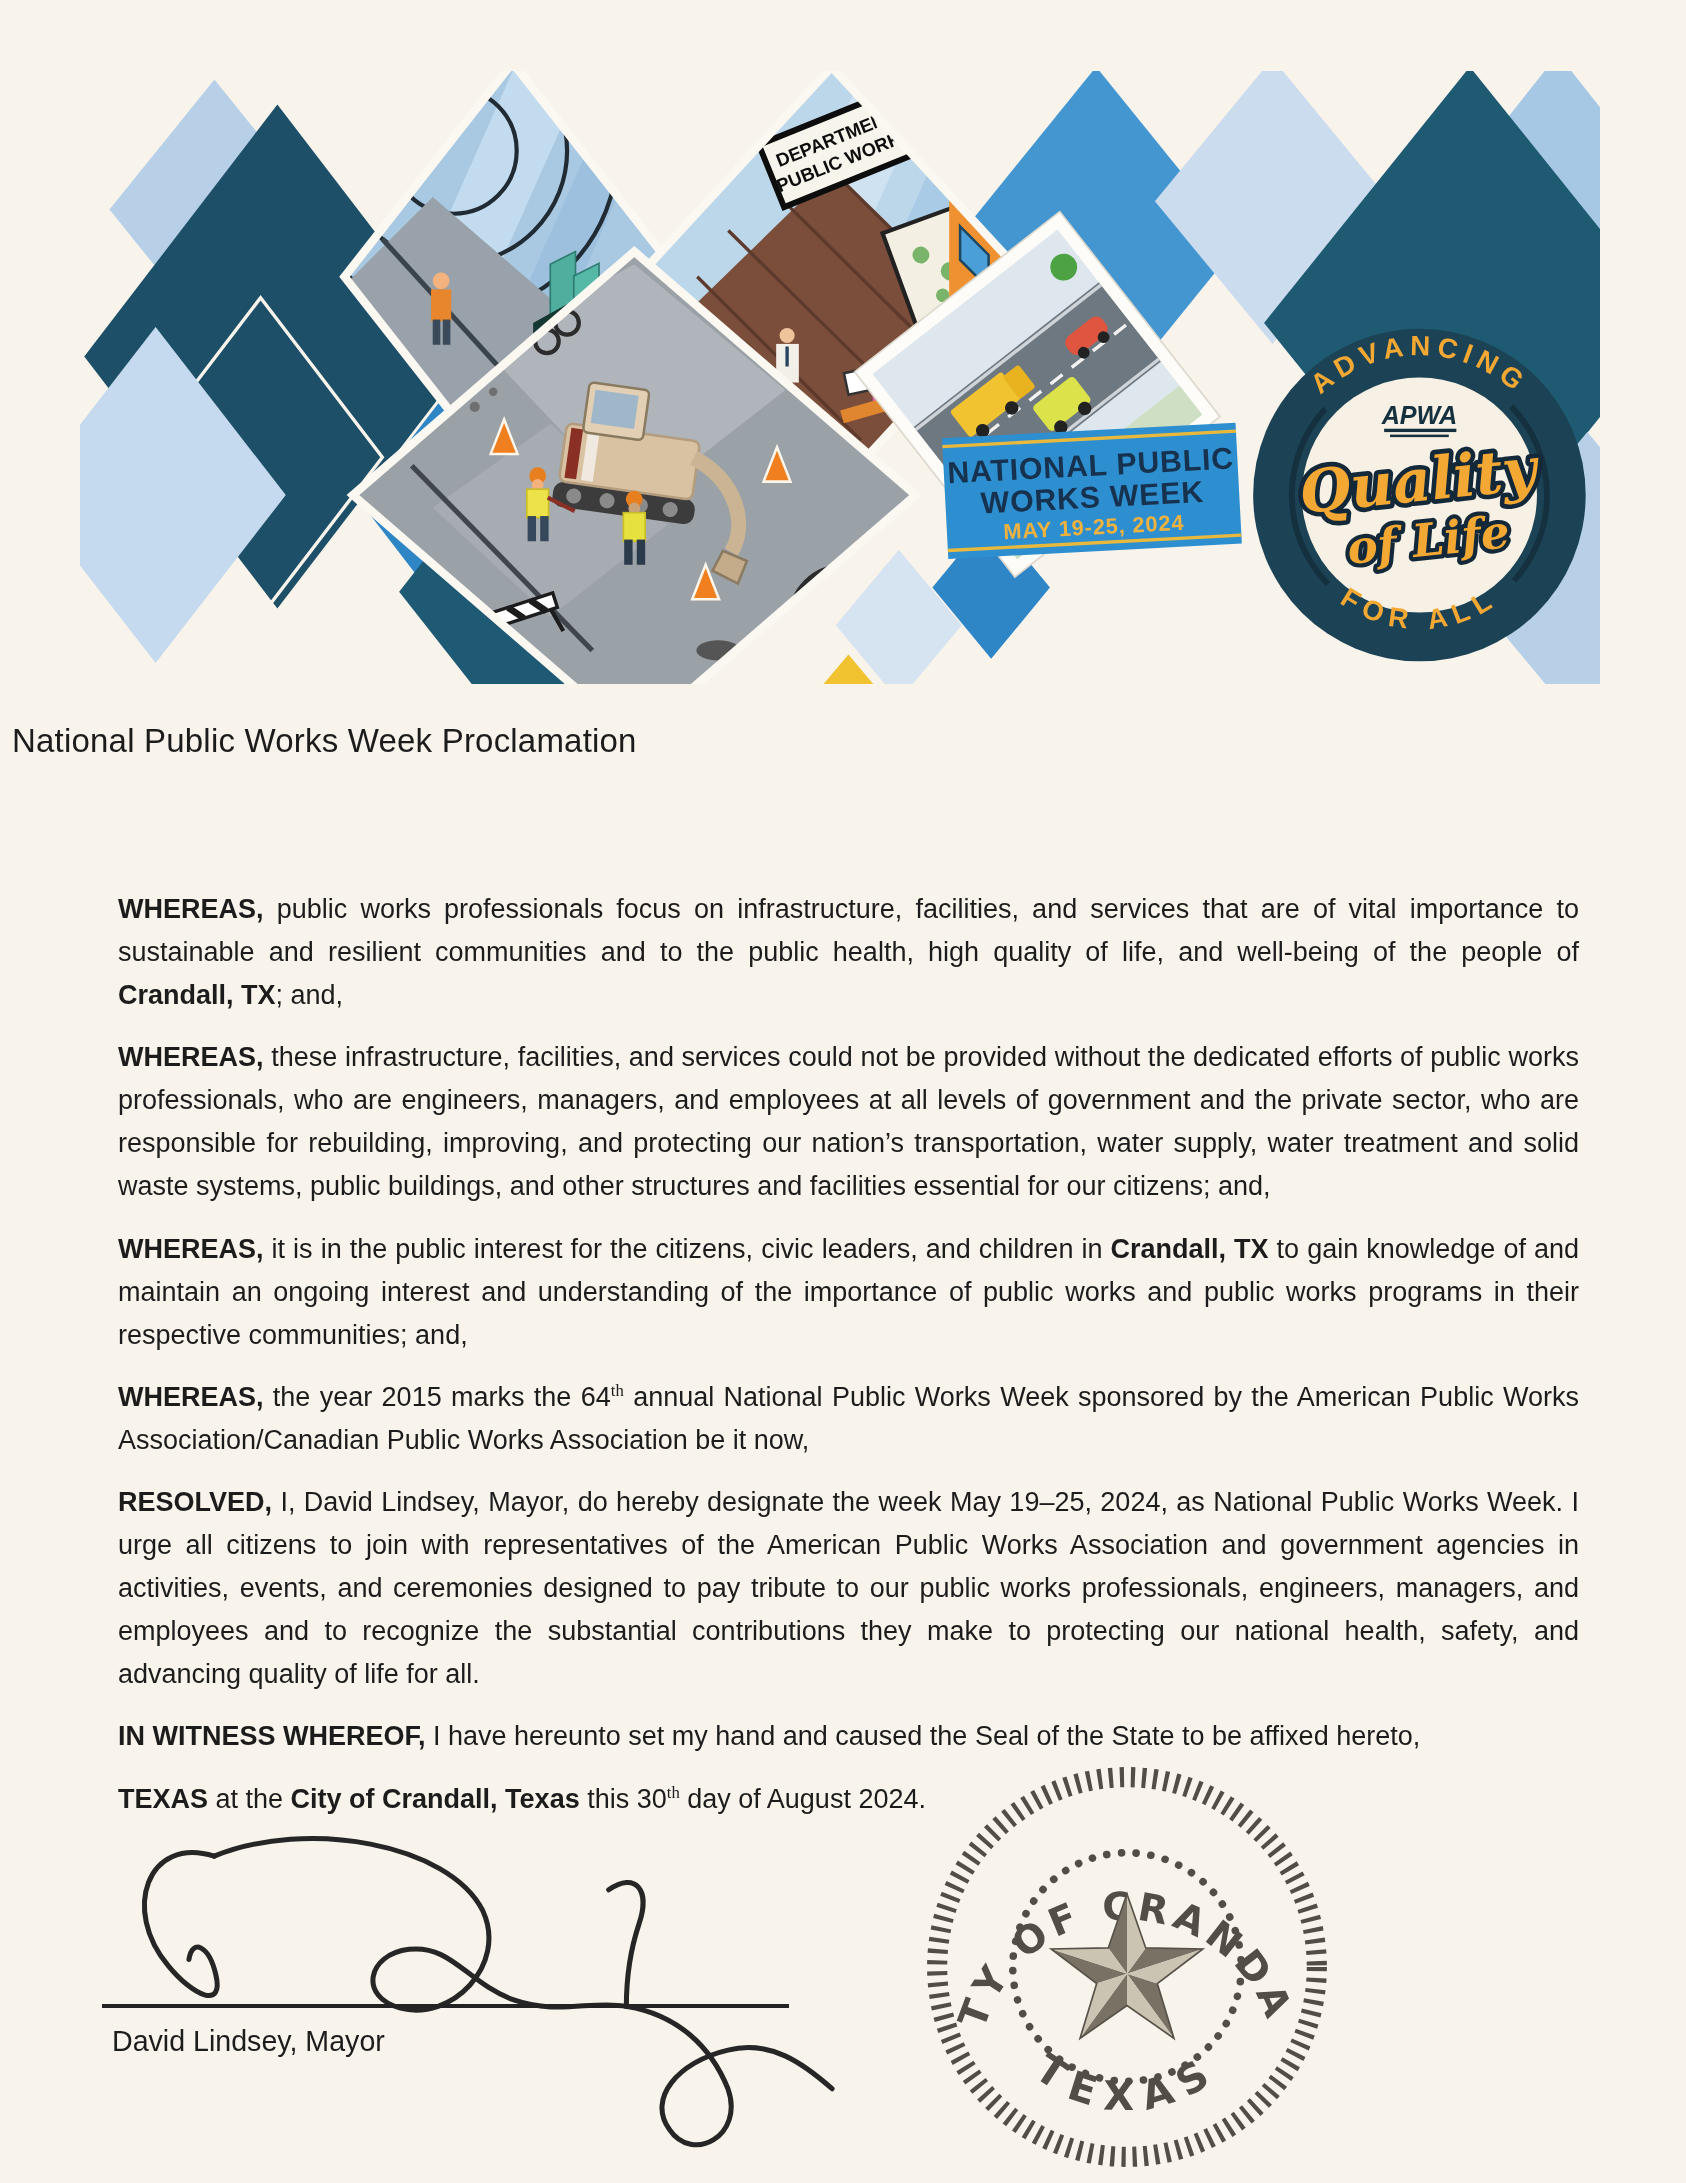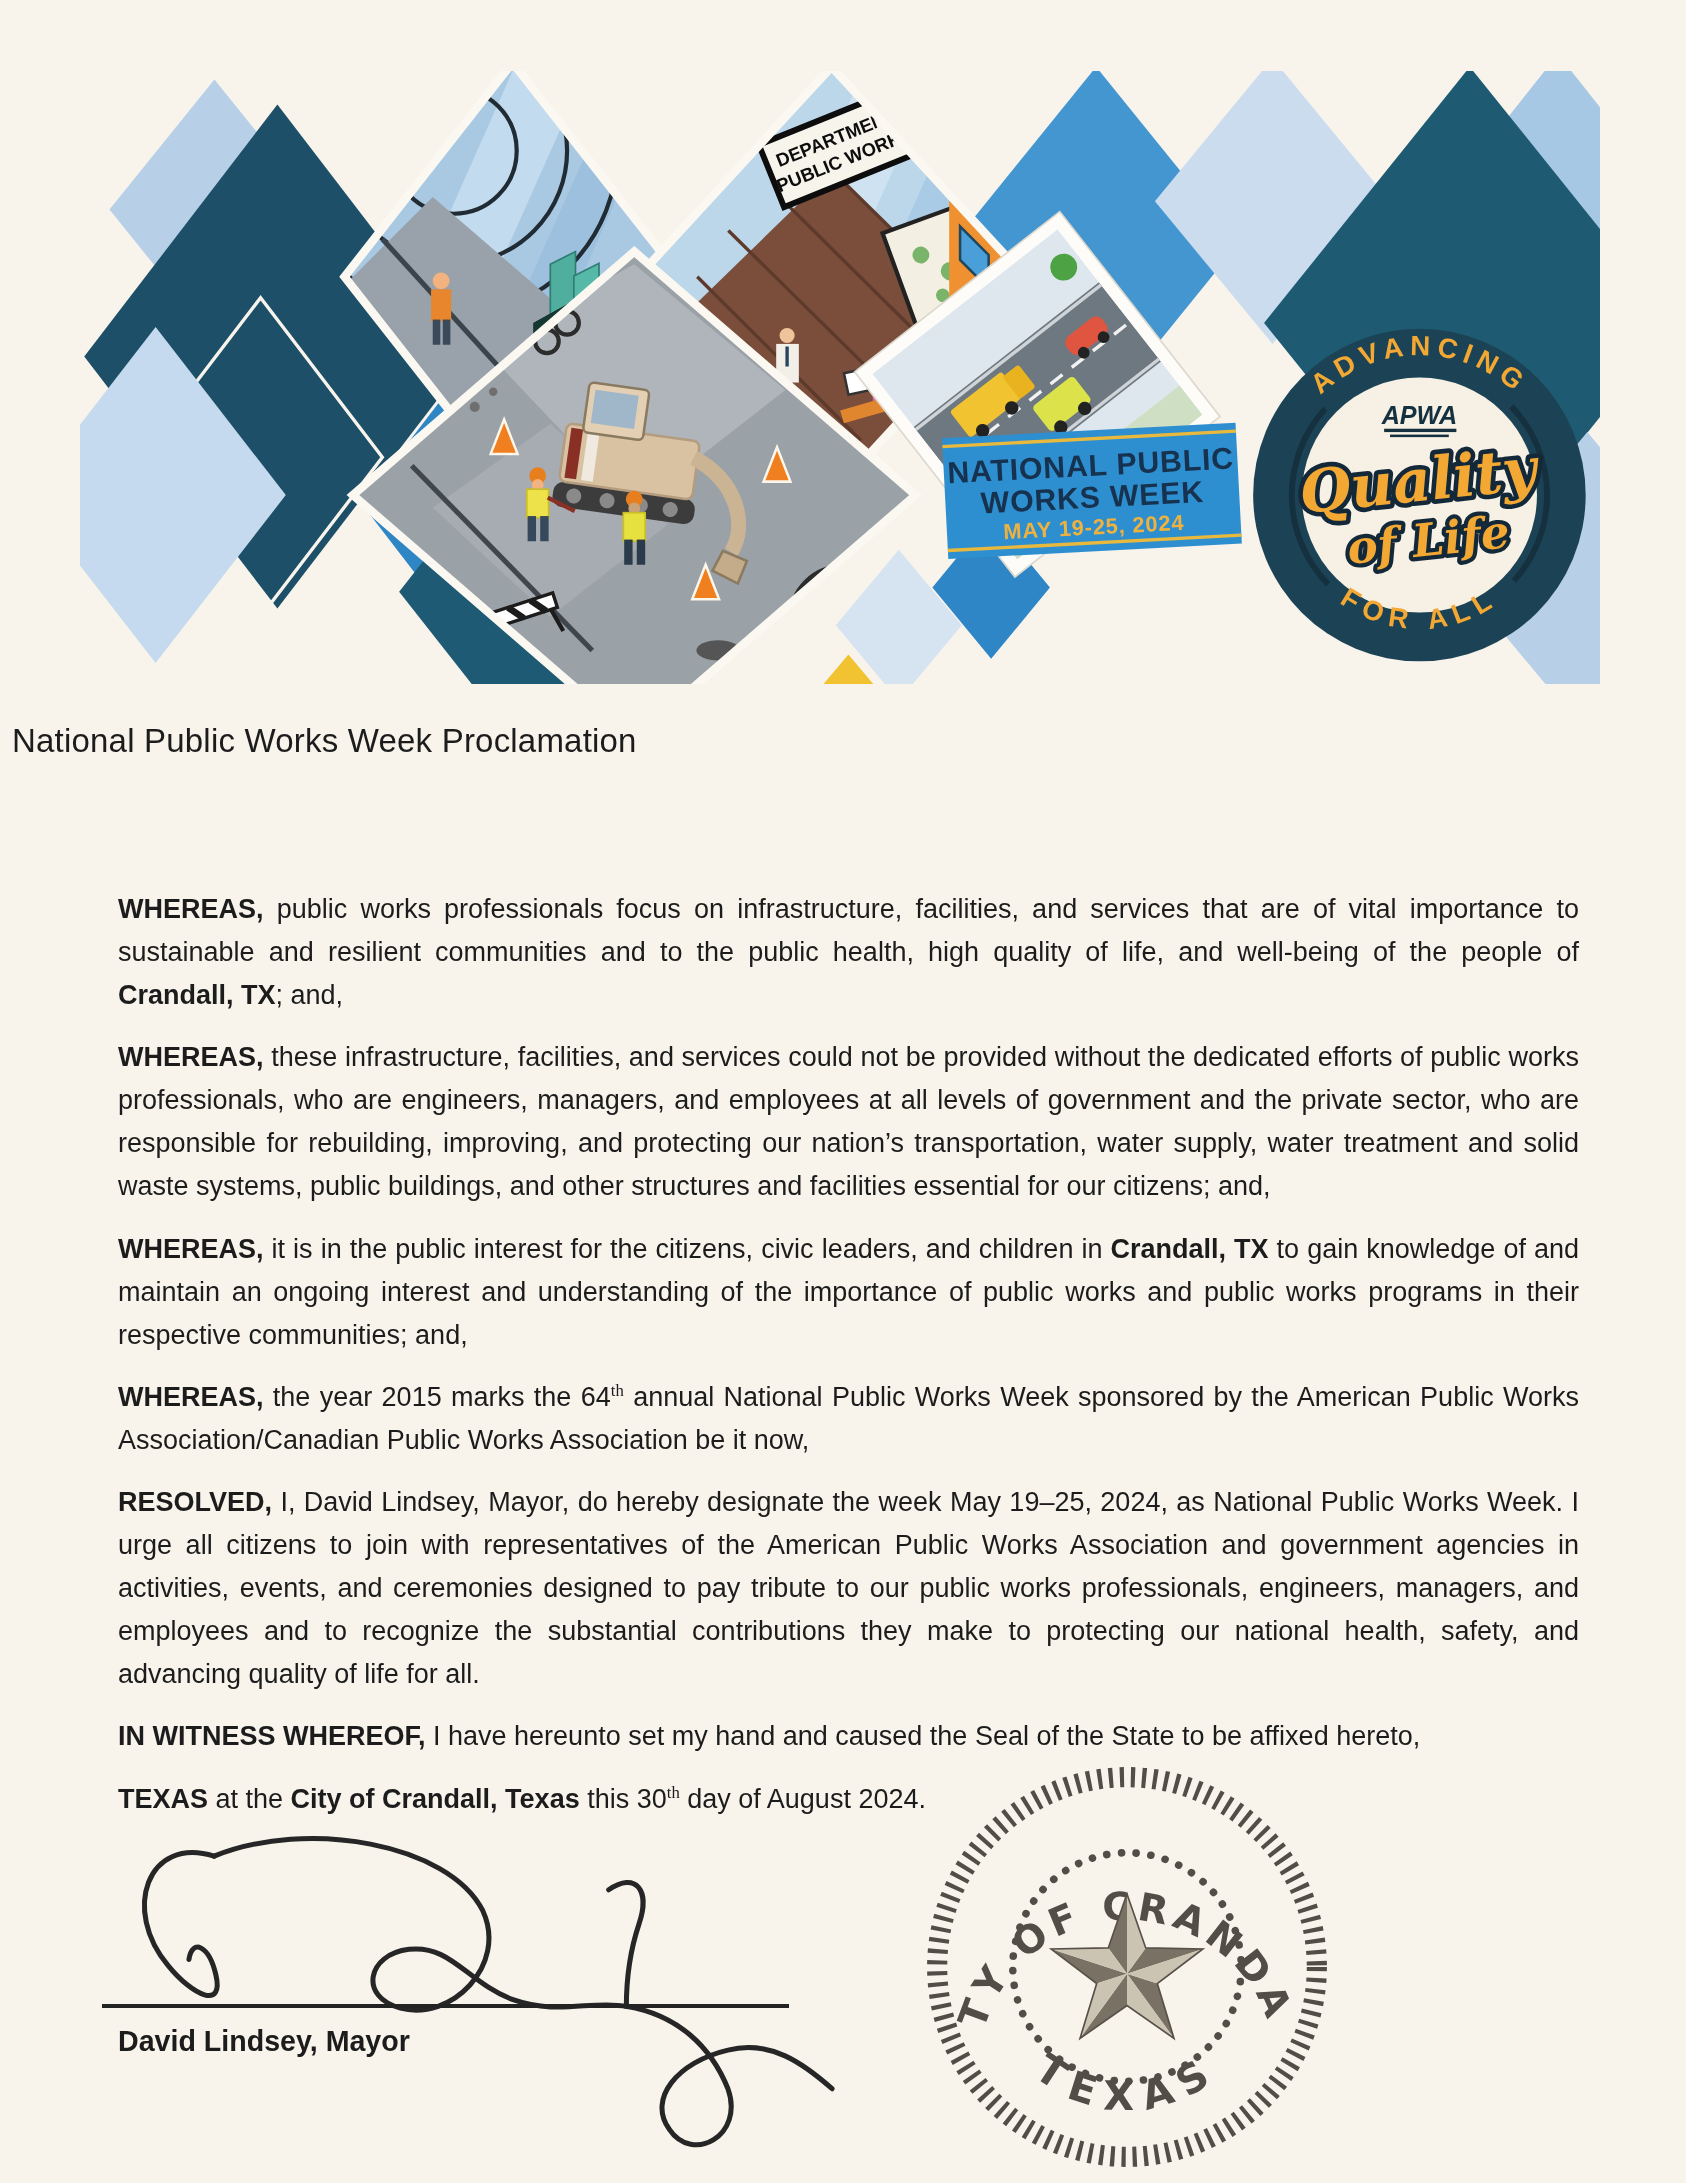--- a/index.html
+++ b/index.html
@@ -7,21 +7,21 @@
   .page{position:relative;width:1687px;height:2183px;overflow:hidden;background:#f8f4ec;}
   .header-art{position:absolute;left:80px;top:71px;}
   .titles{position:absolute;top:704px;left:12px;right:0;margin-top:18px;}
   .title-line{font-size:33px;font-weight:400;margin:0 0 31px;letter-spacing:0.2px;}
   .doc-body{position:absolute;top:888px;left:118px;width:1461px;}
   .para{font-size:27px;line-height:43px;text-align:justify;margin:0 0 19.3px;}
   .para .b{font-weight:700;}
   .para sup{font-size:62%;vertical-align:super;line-height:0;font-family:Liberation Serif, serif;}
   .sig-squiggle{position:absolute;left:88px;top:1810px;}
   .sig-line{position:absolute;left:102px;top:2004px;width:687px;height:4.2px;background:#232323;}
-  .sig-name{position:absolute;left:118px;top:2025px;font-size:28.6px;font-weight:700;text-align:center;}
+  .sig-name{position:absolute;left:112px;top:2025px;font-size:28.6px;font-weight:400;text-align:center;}
   .seal-art{position:absolute;left:917px;top:1757px;opacity:.92;}
 </style>
 </head>
 <body>
 
 <div class="page">
 
   <svg class="header-art" width="1520" height="613" viewBox="0 0 1810 730">
     <defs>
       <clipPath id="cg">

